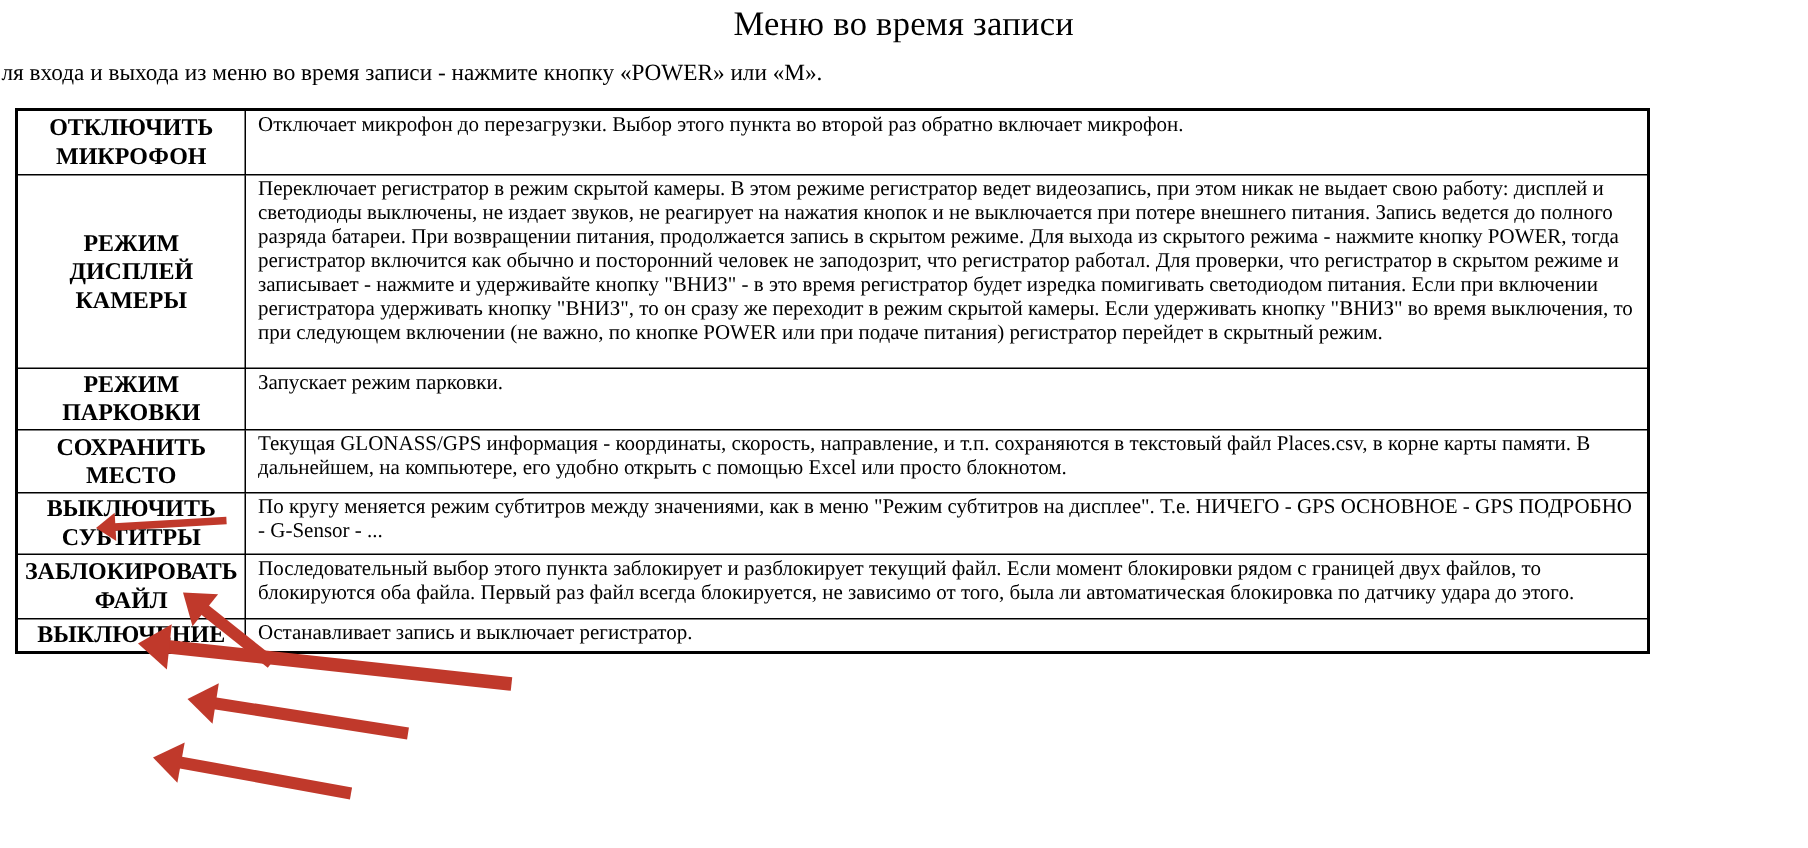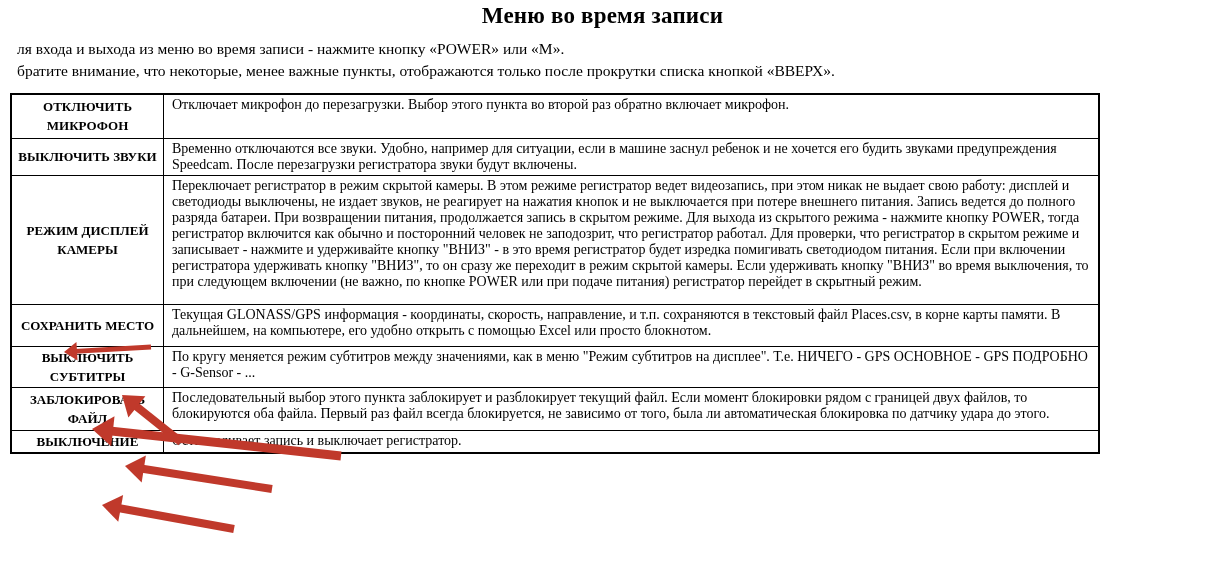--- a/index.html
+++ b/index.html
@@ -2,34 +2,34 @@
 <html><head>
 <meta charset="utf-8">
 <style>
   html,body{margin:0;padding:0;}
   body{
     width:1205px;height:565px;background:#ffffff;color:#000;
     font-family:"Liberation Serif","DejaVu Serif",serif;
     position:relative;overflow:hidden;
   }
   .page-title{
-    font-size:23px;font-weight:bold;text-align:center;
+    font-size:23px;font-weight:normal;text-align:center;
     margin:3px 0 0 0;letter-spacing:0.2px;
   }
   .intro{margin:9px 0 0 1px;font-size:15.5px;line-height:21.5px;}
-  .intro div{white-space:nowrap;padding-left:16px;}
+  .intro div{white-space:nowrap;}
   table.menu{
     border-collapse:collapse;table-layout:fixed;
     margin:12px 0 0 10px;width:1090px;
     border:2px solid #000;
   }
   table.menu td{border:1px solid #000;overflow:hidden;}
   td.name{
     width:143px;text-align:center;vertical-align:middle;
-    font-weight:bold;font-size:13px;line-height:19px;padding:1px 4px;
+    font-weight:bold;font-size:16px;line-height:19px;padding:1px 4px;
   }
   td.desc{
     vertical-align:top;
     font-size:14px;line-height:16px;padding:2px 8px 2px 8px;
   }
   tr.h44{height:44px}tr.h42{height:42px}tr.h37{height:37px}tr.h129{height:129px}
   tr.h23{height:23px}tr.h39{height:39px}tr.h43{height:43px}tr.h22{height:22px}
   svg.overlay{
     position:absolute;left:0;top:0;width:1205px;height:565px;
     pointer-events:none;z-index:5;
@@ -37,36 +37,35 @@
 </style>
 </head>
 <body>
 
 <div>
 
   <h1 class="page-title">Меню во время записи</h1>
 
   <div class="intro">
     <div>ля входа и выхода из меню во время записи - нажмите кнопку «POWER» или «М».</div>
-    <div>братите внимание, что некоторые, менее важные пункты, отображаются только после прокрутки списка кнопкой «ВВЕРХ».</div>
   </div>
 
   <table class="menu">
     <tbody>
       <tr class="h44">
         <td class="name">ОТКЛЮЧИТЬ МИКРОФОН</td>
         <td class="desc">Отключает микрофон до перезагрузки. Выбор этого пункта во второй раз обратно включает микрофон.</td>
       </tr>
-      <tr class="h37">
-        <td class="name">ВЫКЛЮЧИТЬ ЗВУКИ</td>
-        <td class="desc">Временно отключаются все звуки. Удобно, например для ситуации, если в машине заснул ребенок и не хочется его будить звуками предупреждения Speedcam. После перезагрузки регистратора звуки будут включены.</td>
-      </tr>
       <tr class="h129">
         <td class="name">РЕЖИМ ДИСПЛЕЙ КАМЕРЫ</td>
         <td class="desc">Переключает регистратор в режим скрытой камеры. В этом режиме регистратор ведет видеозапись, при этом никак не выдает свою работу: дисплей и светодиоды выключены, не издает звуков, не реагирует на нажатия кнопок и не выключается при потере внешнего питания. Запись ведется до полного разряда батареи. При возвращении питания, продолжается запись в скрытом режиме. Для выхода из скрытого режима - нажмите кнопку POWER, тогда регистратор включится как обычно и посторонний человек не заподозрит, что регистратор работал. Для проверки, что регистратор в скрытом режиме и записывает - нажмите и удерживайте кнопку "ВНИЗ" - в это время регистратор будет изредка помигивать светодиодом питания. Если при включении регистратора удерживать кнопку "ВНИЗ", то он сразу же переходит в режим скрытой камеры. Если удерживать кнопку "ВНИЗ" во время выключения, то при следующем включении (не важно, по кнопке POWER или при подаче питания) регистратор перейдет в скрытный режим.</td>
+      </tr>
+      <tr class="h39">
+        <td class="name">РЕЖИМ ПАРКОВКИ</td>
+        <td class="desc">Запускает режим парковки.</td>
       </tr>
       <tr class="h42">
         <td class="name">СОХРАНИТЬ МЕСТО</td>
         <td class="desc">Текущая GLONASS/GPS информация - координаты, скорость, направление, и т.п. сохраняются в текстовый файл Places.csv, в корне карты памяти. В дальнейшем, на компьютере, его удобно открыть с помощью Excel или просто блокнотом.</td>
       </tr>
       <tr class="h39">
         <td class="name">ВЫКЛЮЧИТЬ СУБТИТРЫ</td>
         <td class="desc">По кругу меняется режим субтитров между значениями, как в меню "Режим субтитров на дисплее". Т.е. НИЧЕГО - GPS ОСНОВНОЕ - GPS ПОДРОБНО - G-Sensor - ...</td>
       </tr>
       <tr class="h43">

